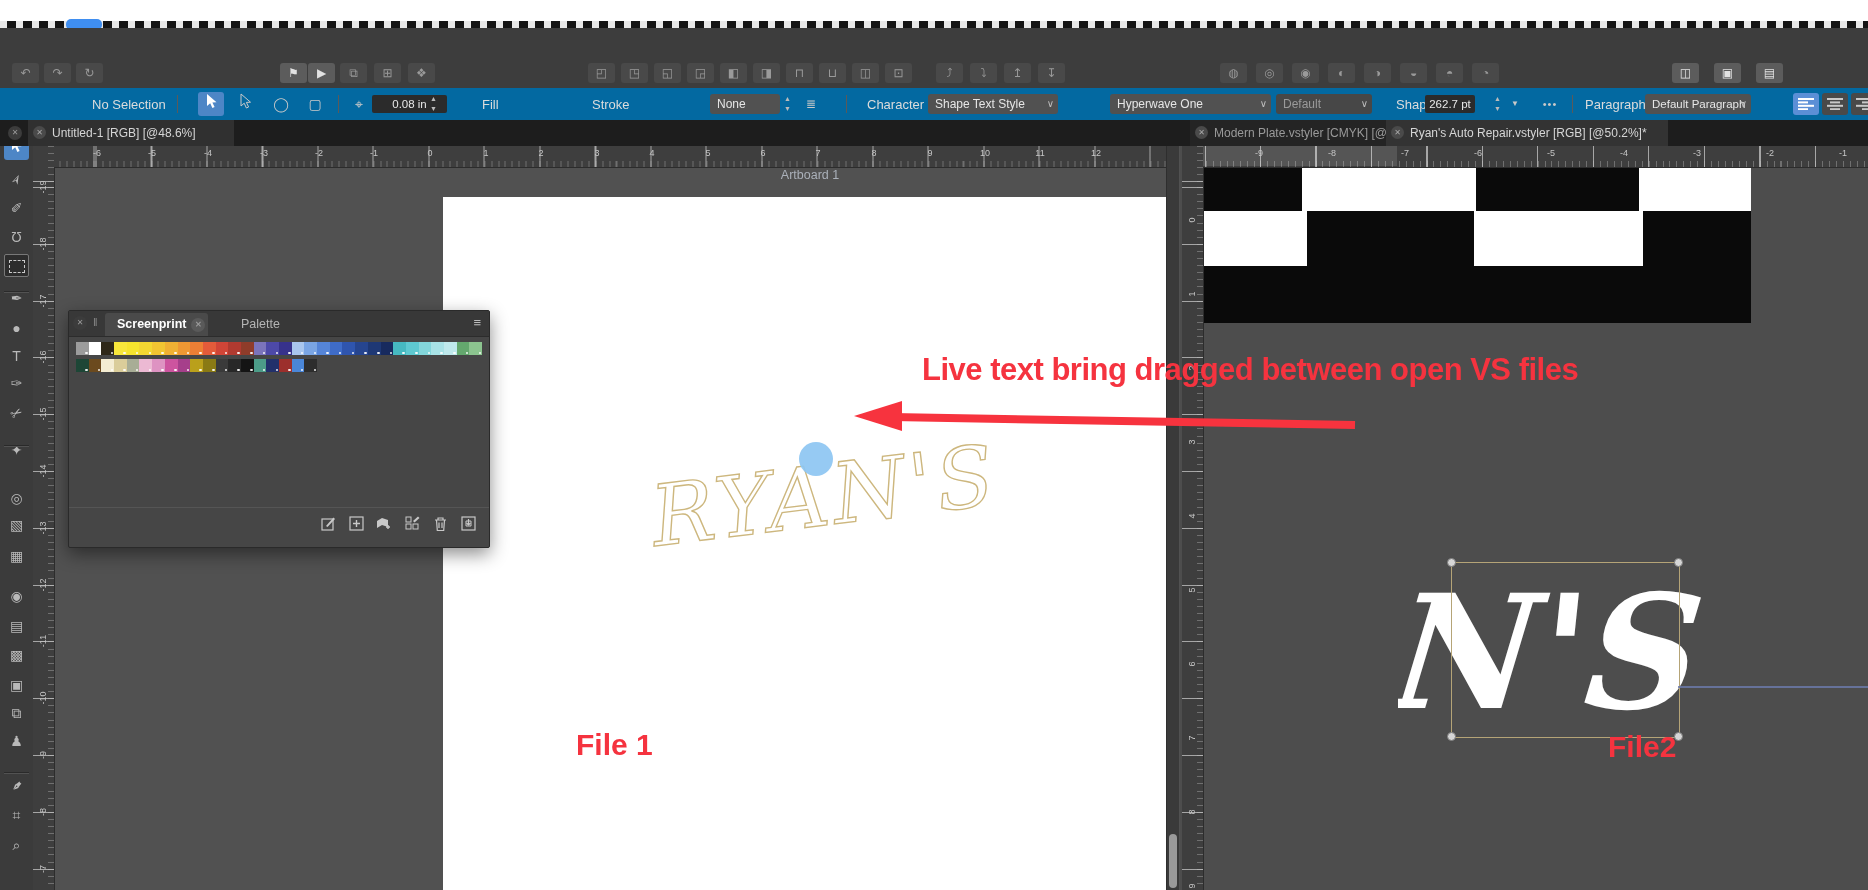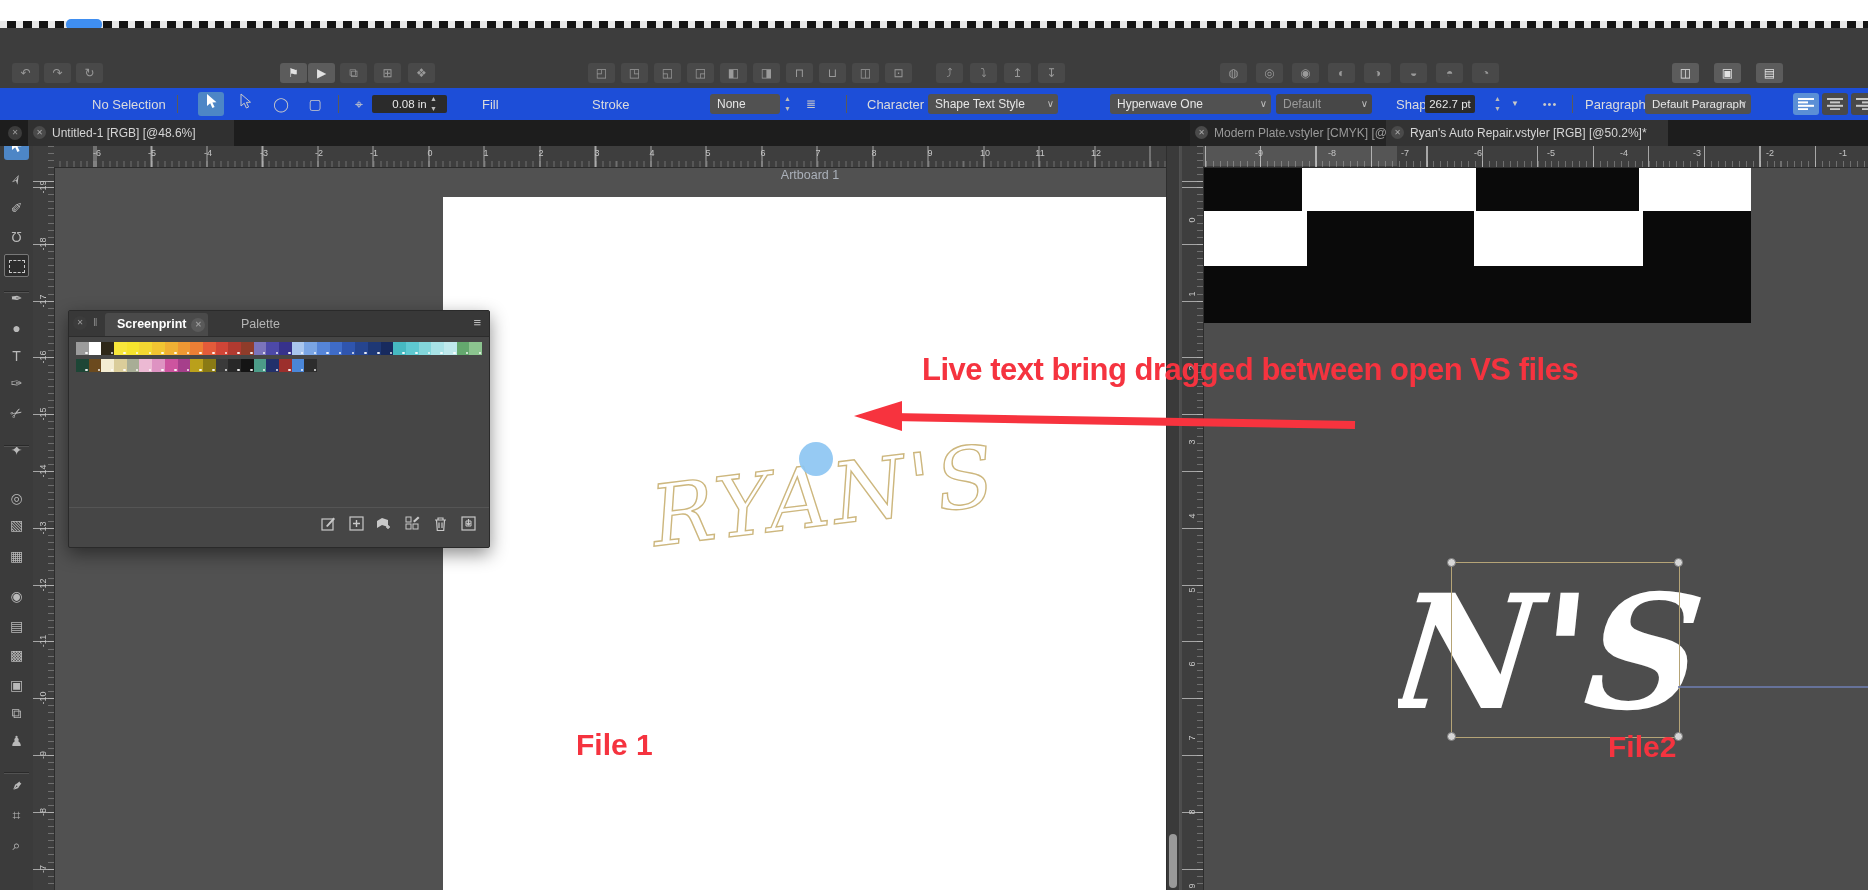--- a/index.html
+++ b/index.html
@@ -12,21 +12,21 @@
   #blue-pill{left:66px;top:19px;width:36px;height:11px;border-radius:5px;background:#3f8ef0;}
   
   #titlebar{left:0;top:28px;width:1868px;height:32px;background:#3d3d3d;}
   .tl{position:absolute;top:37px;width:13px;height:13px;border-radius:50%;}
   #window-title{left:1176px;top:40px;transform:translateX(-50%);font-size:13px;font-weight:bold;color:#c9c9c9;white-space:nowrap;}
   
   #maintoolbar{left:0;top:60px;width:1868px;height:28px;background:#3d3d3d;border-bottom:1px solid #2e2e2e;}
   .tbtn{position:absolute;top:3px;width:27px;height:20px;background:#494949;border-radius:3px;color:#9a9a9a;font-size:12px;text-align:center;line-height:20px;}
   .tbtn.lit{background:#5c5c5c;color:#e2e2e2;}
   
-  #optionsbar{left:0;top:88px;width:1868px;height:32px;background:#1d4ed8;border-bottom:1px solid #232323;}
+  #optionsbar{left:0;top:88px;width:1868px;height:32px;background:#0369a1;border-bottom:1px solid #232323;}
   .olabel{position:absolute;top:9px;font-size:13px;color:#dcdcdc;white-space:nowrap;}
   .osep{position:absolute;top:7px;width:1px;height:18px;background:#5a5a5a;}
   .obtn{position:absolute;top:4px;width:26px;height:24px;border-radius:3px;color:#c9c9c9;text-align:center;line-height:24px;font-size:14px;}
   .obtn.active{background:#4d86c6;color:#fff;}
   .oselect{position:absolute;top:6px;height:20px;background:#515151;border-radius:3px;color:#e6e6e6;font-size:12px;line-height:20px;padding:0 16px 0 7px;box-sizing:border-box;white-space:nowrap;overflow:hidden;}
   .oselect .chev{position:absolute;right:4px;top:0;font-size:10px;color:#bdbdbd;}
   .oselect.dim{background:#474747;color:#9a9a9a;}
   .oinput{position:absolute;top:7px;height:18px;background:#2b2b2b;border-radius:2px;color:#e8e8e8;font-size:11.5px;line-height:18px;text-align:center;}
   .ostep{position:absolute;top:6px;width:11px;height:20px;color:#bbb;font-size:7px;line-height:10px;text-align:center;}
   .checker{background-image:linear-gradient(45deg,#b9b9b9 25%,transparent 25%,transparent 75%,#b9b9b9 75%),linear-gradient(45deg,#b9b9b9 25%,transparent 25%,transparent 75%,#b9b9b9 75%);background-size:10px 10px;background-position:0 0,5px 5px;background-color:#fff;border:2px solid #6a6a6a;}

